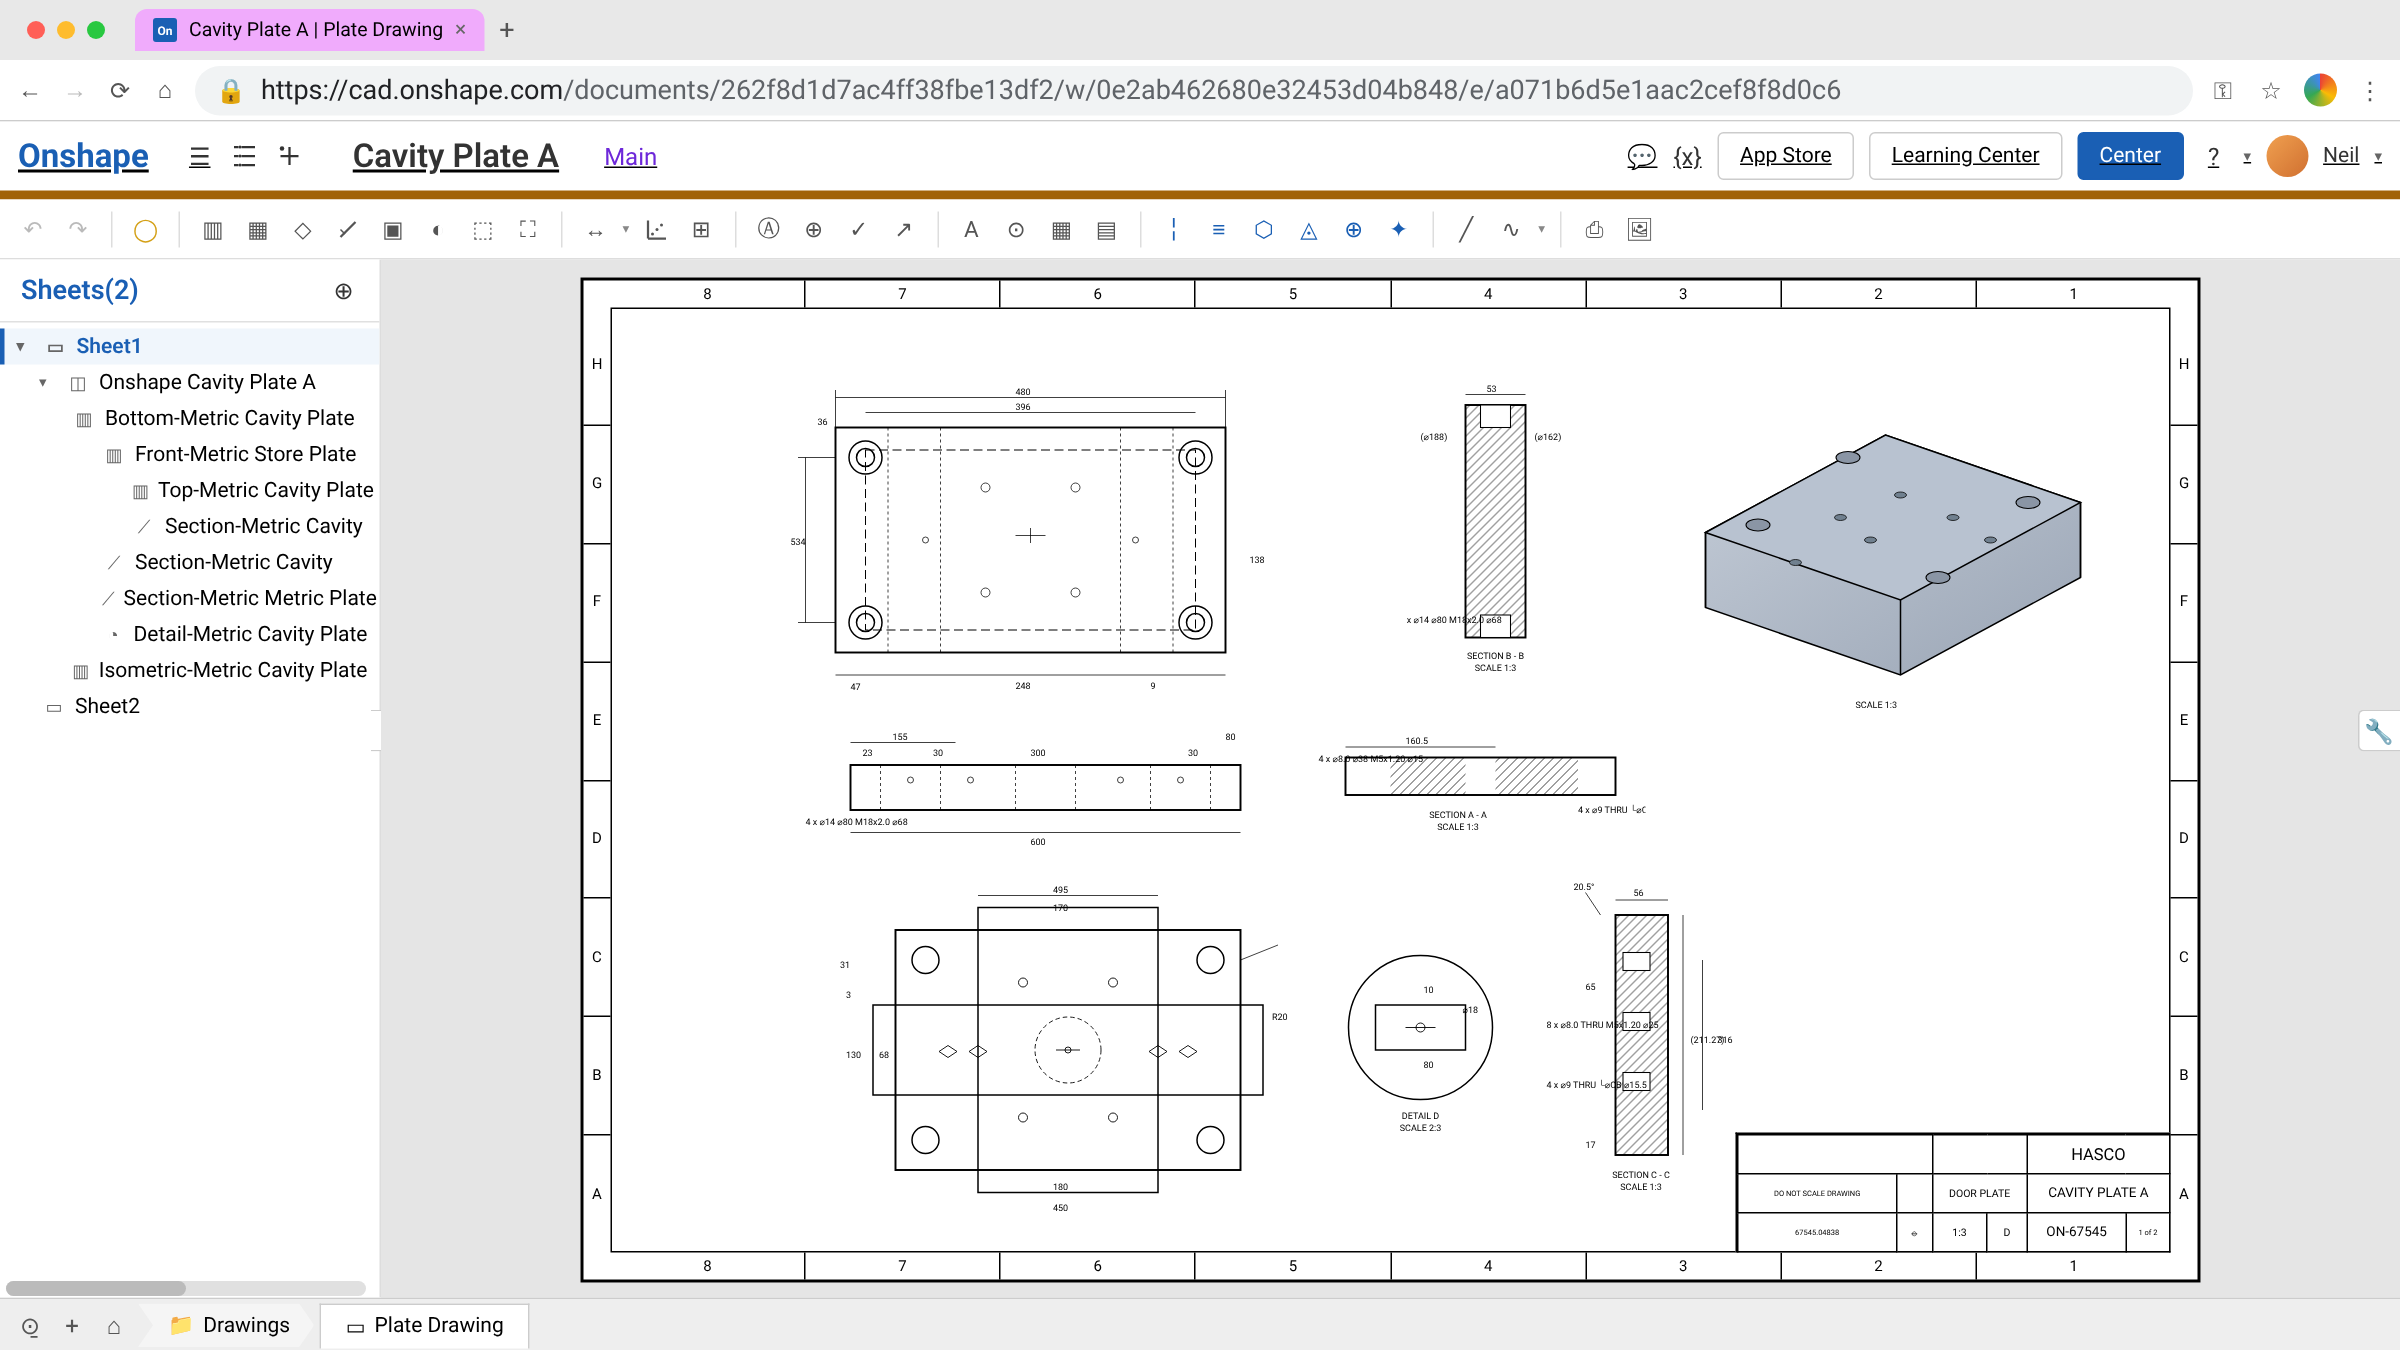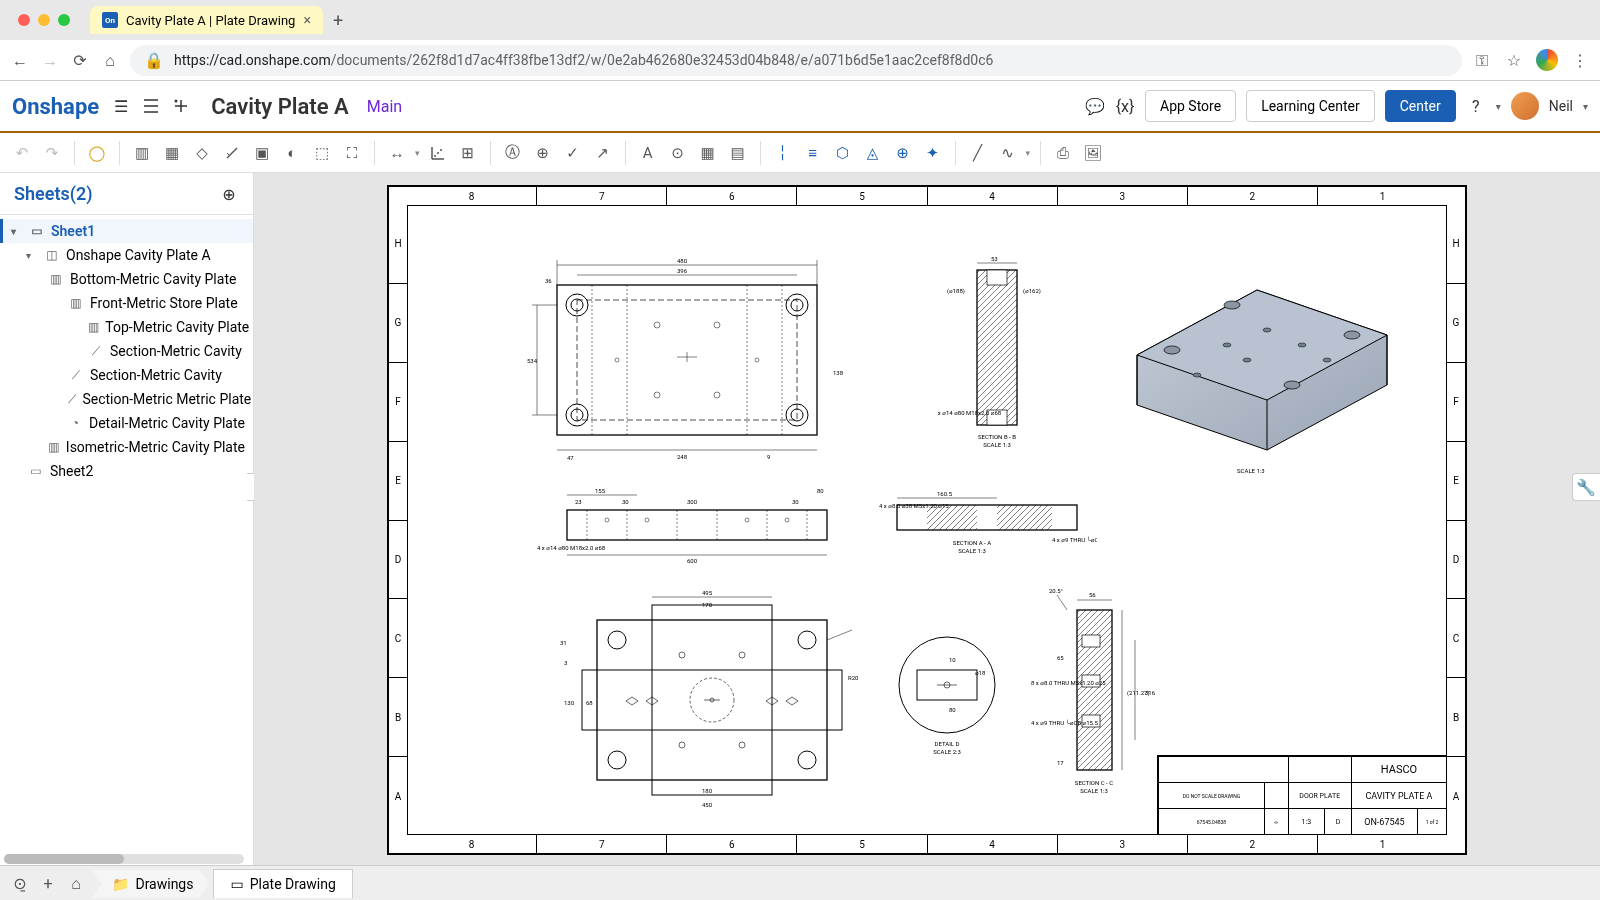--- a/index.html
+++ b/index.html
@@ -4,54 +4,54 @@
 <style>
 * { margin:0; padding:0; box-sizing:border-box; font-family:-apple-system,BlinkMacSystemFont,"Segoe UI",Roboto,sans-serif; }
 body { background:#f5f5f5; width:1600px; height:900px; overflow:hidden; }
 
 
 .browser-chrome { background:#e8e8e8; border-bottom:1px solid #ccc; }
 .tab-strip { display:flex; align-items:center; height:40px; padding:0 8px; }
 .traffic-lights { display:flex; gap:8px; padding:0 10px; }
 .tl { width:12px; height:12px; border-radius:50%; }
 .tl.r{background:#ff5f57;} .tl.y{background:#febc2e;} .tl.g{background:#28c840;}
-.tab { display:flex; align-items:center; background:#fef9c3; border-radius:8px 8px 0 0; padding:6px 12px; margin-left:10px; gap:8px; font-size:13px; }
+.tab { display:flex; align-items:center; background:#f0abfc; border-radius:8px 8px 0 0; padding:6px 12px; margin-left:10px; gap:8px; font-size:13px; }
 .tab .favicon { width:16px; height:16px; background:#1a5fb4; border-radius:2px; color:#fff; font-size:8px; display:flex; align-items:center; justify-content:center; font-weight:bold;}
 .tab .close-x{ color:#666; font-size:14px; cursor:pointer;}
 .new-tab { margin-left:10px; color:#555; font-size:18px; cursor:pointer;}
 .nav-bar { display:flex; align-items:center; height:40px; padding:0 10px; background:#fff; gap:10px;}
 .nav-icon { width:20px; height:20px; display:flex; align-items:center; justify-content:center; color:#555; font-size:16px; }
 .url-bar { flex:1; display:flex; align-items:center; background:#f1f3f4; border-radius:20px; padding:6px 14px; gap:10px; }
-.url-text { font-size:14px; color:#202124; }
+.url-text { font-size:18px; color:#202124; }
 .url-text .path { color:#5f6368; }
 .nav-right { display:flex; gap:12px; align-items:center;}
 
 
-.app-header { display:flex; align-items:center; height:52px; background:#fff; border-bottom:2px solid #a16207; padding:0 12px; gap:12px;}
+.app-header { display:flex; align-items:center; height:52px; background:#fff; border-bottom:6px solid #a16207; padding:0 12px; gap:24px;text-decoration:underline;}
 .logo { font-size:22px; font-weight:bold; color:#1a5fb4; }
 .header-icons { display:flex; gap:10px; align-items:center;}
 .hdr-ico { width:20px; height:20px; color:#333; display:flex; align-items:center; justify-content:center; font-size:16px;}
 .doc-title { font-size:22px; font-weight:600; color:#333; margin-left:8px;}
 .doc-sub { font-size:16px; color:#6d28d9; margin-left:6px;}
 .header-right { margin-left:auto; display:flex; align-items:center; gap:10px;}
 .hdr-btn { background:#fff; border:1px solid #ccc; border-radius:4px; padding:7px 14px; font-size:14px; cursor:pointer;}
 .hdr-btn.primary { background:#1a5fb4; color:#fff; border-color:#1a5fb4;}
 .avatar { width:28px; height:28px; border-radius:50%; background:linear-gradient(135deg,#f0a050,#d07030); }
 .user-name { font-size:14px; color:#333;}
 
 
 .toolbar { display:flex; align-items:center; height:40px; background:#fff; border-bottom:1px solid #ddd; padding:0 10px; gap:6px;}
 .tb-ico { width:24px; height:24px; color:#555; display:flex; align-items:center; justify-content:center; font-size:15px; cursor:pointer;}
 .tb-sep { width:1px; height:24px; background:#ddd; margin:0 4px;}
 .tb-ico.blue{ color:#1a5fb4;}
 
 
 .main { display:flex; height:calc(900px - 40px - 40px - 52px - 40px - 36px); }
 .sidebar { width:254px; background:#fff; border-right:1px solid #ddd; display:flex; flex-direction:column;}
-.sheets-hdr { display:flex; align-items:flex-end; justify-content:space-between; padding:10px 14px; border-bottom:1px solid #e0e0e0;}
+.sheets-hdr { display:flex; align-items:flex-start; justify-content:space-between; padding:10px 14px; border-bottom:1px solid #e0e0e0;}
 .sheets-title { color:#1a5fb4; font-weight:600; font-size:18px;}
 .tree { padding:4px 0; overflow:hidden;}
 .tree-row { display:flex; align-items:center; gap:6px; padding:4px 8px; font-size:14px; white-space:nowrap; cursor:pointer;}
 .tree-row.active { color:#1a5fb4; font-weight:600; border-left:3px solid #1a5fb4; background:#f0f6fc;}
 .tree-row .chev { color:#666; font-size:10px; width:12px;}
 .tree-row .node-ico { width:16px; height:16px; color:#666; font-size:12px; display:flex; align-items:center; justify-content:center;}
 .indent1{padding-left:26px;} .indent2{padding-left:48px;} .indent3{padding-left:68px;} .indent4{padding-left:88px;}
 
 .side-tab { position:absolute; right:-22px; top:300px; width:28px; height:28px; background:#fff; border:1px solid #ccc; border-left:none; border-radius:0 4px 4px 0; display:flex; align-items:center; justify-content:center;}
 .sidebar{position:relative;}

